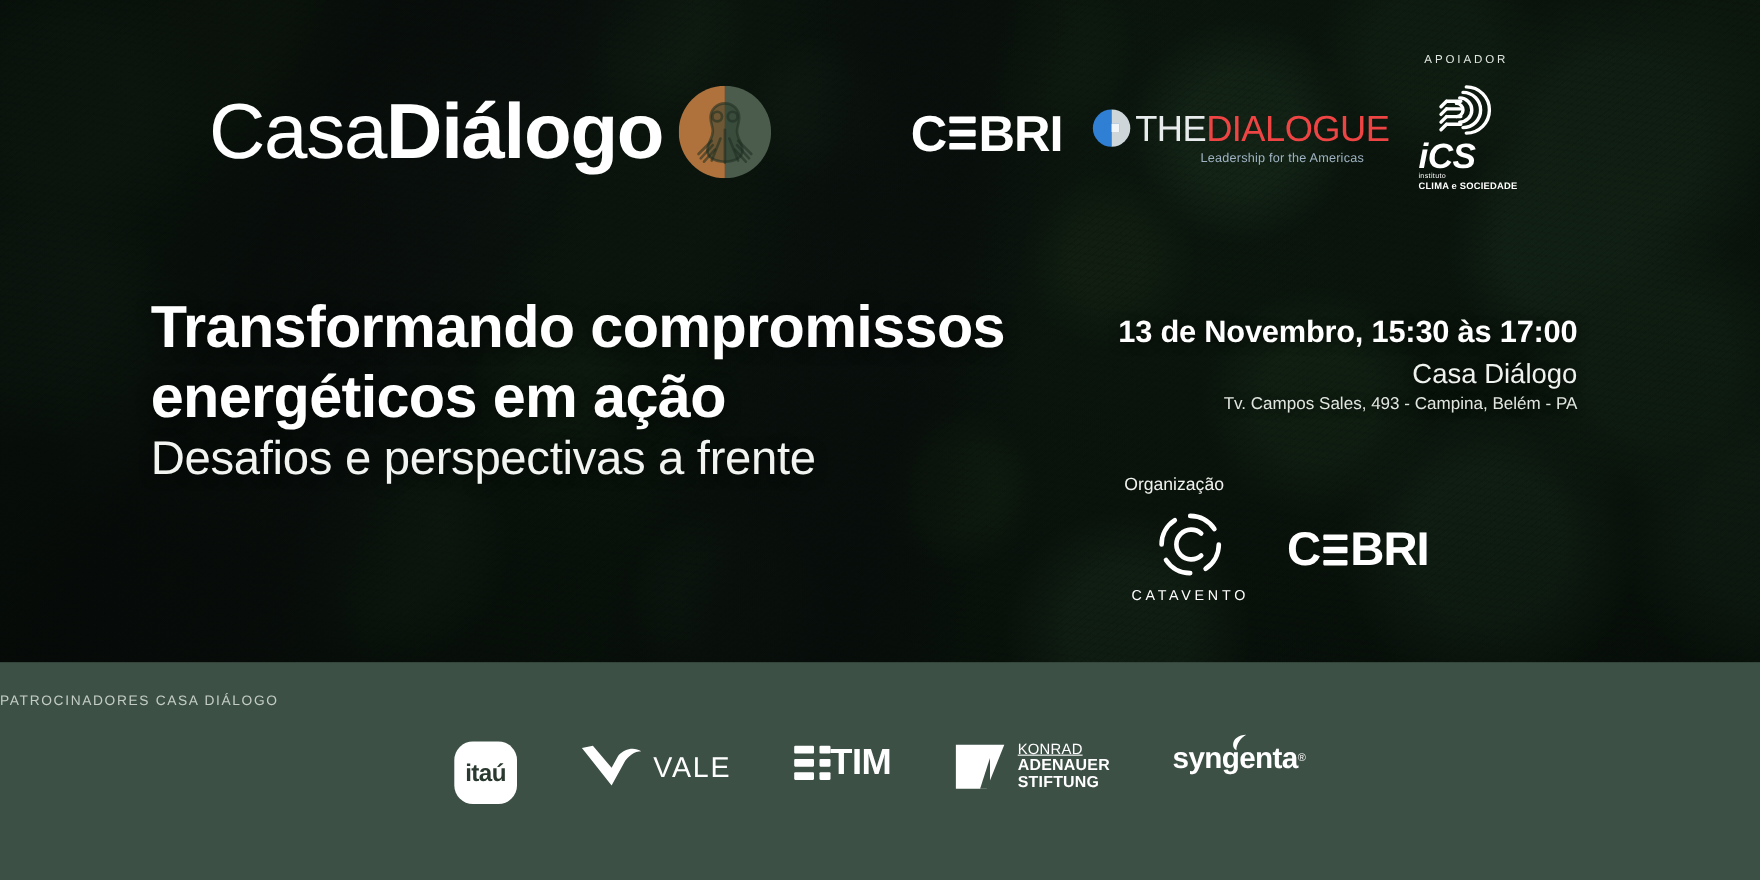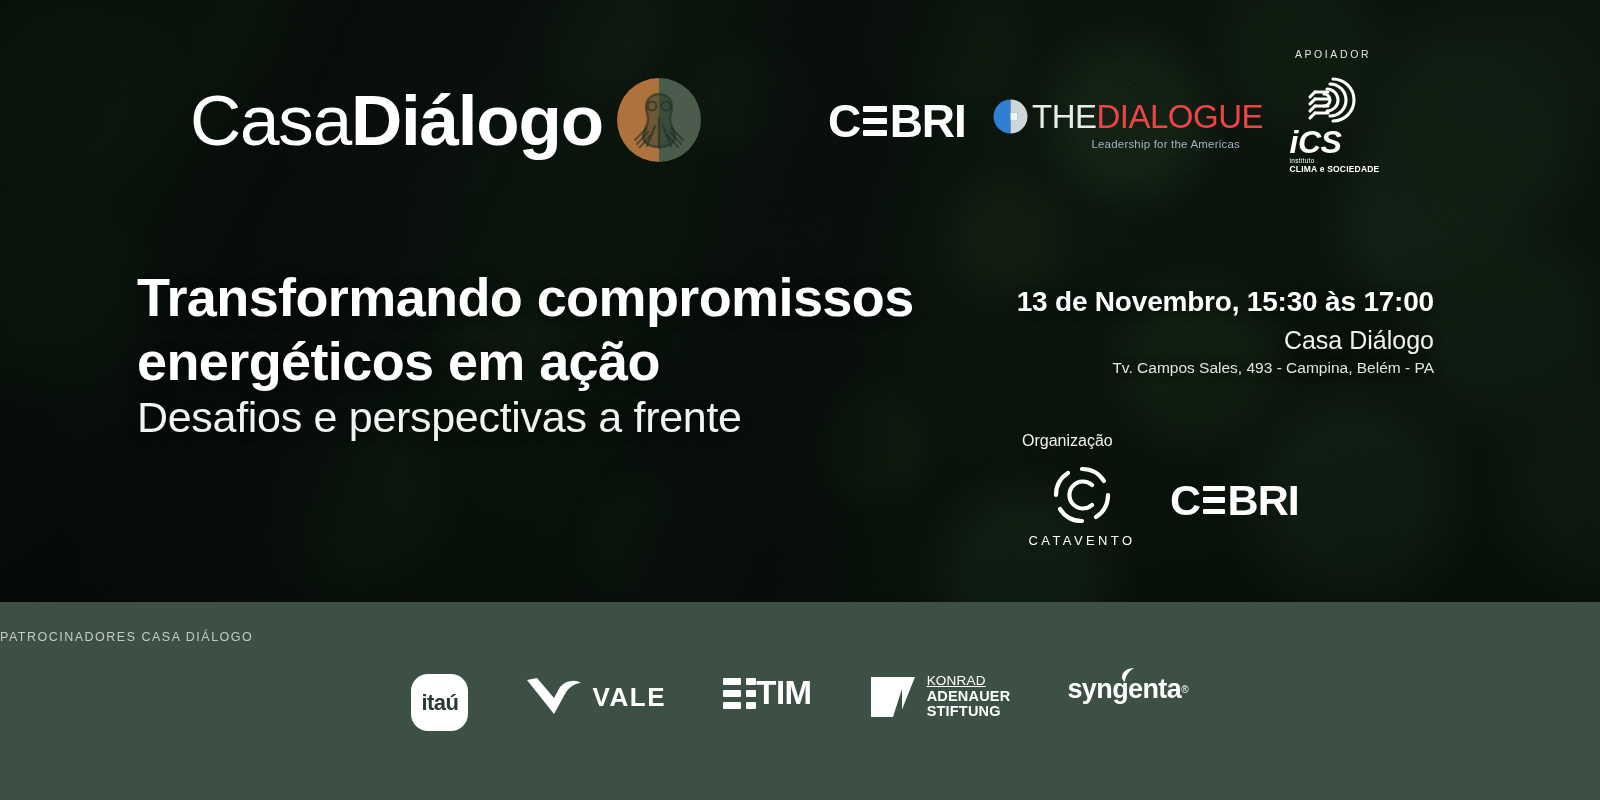--- a/index.html
+++ b/index.html
@@ -184,21 +184,21 @@
   
   #sp-itau .tile {
     width:57px; height:57px; background:#fff; border-radius:17px;
     display:flex; align-items:center; justify-content:center;
   }
   #sp-itau .tile span {
     font-size:22px; font-weight:700; color:#2b3a31; letter-spacing:-.5px;
   }
   
   #sp-vale { gap:9px; }
-  #sp-vale .vword { font-size:26px; font-weight:700; color:#fff; letter-spacing:1.6px; }
+  #sp-vale .vword { font-size:26px; font-weight:400; color:#fff; letter-spacing:1.6px; }
   
   #sp-tim { }
   #sp-tim .bars { display:grid; grid-template-columns:18px 10px; grid-auto-rows:7px; gap:5px; }
   #sp-tim .bars i { background:#fff; border-radius:1px; display:block; height:7px; }
   #sp-tim .tword { font-size:33px; font-weight:700; color:#fff; letter-spacing:-.5px; }
   
   #sp-kas { gap:8px; }
   #sp-kas .kmark { width:50px; height:44px; }
   #sp-kas .ktx { line-height:1.08; }
   #sp-kas .k1 { font-size:13.5px; color:#fff; letter-spacing:.2px;text-decoration:underline; }

